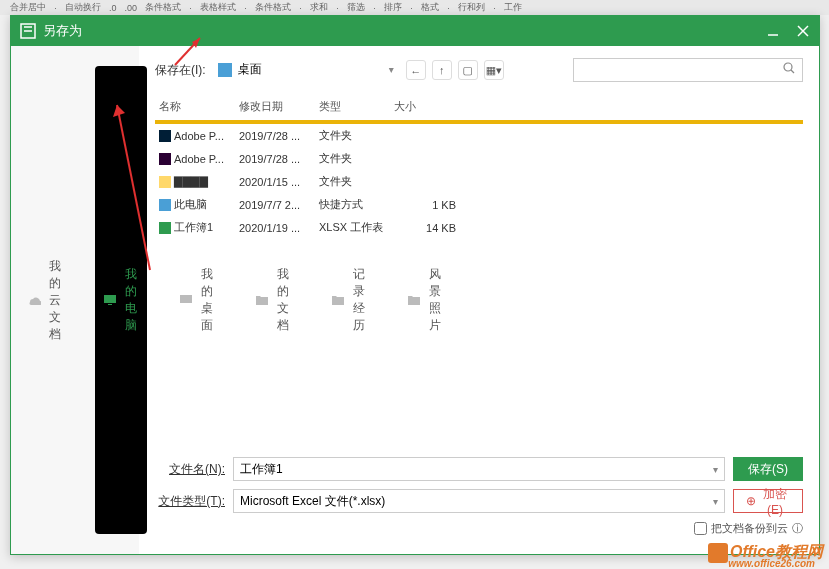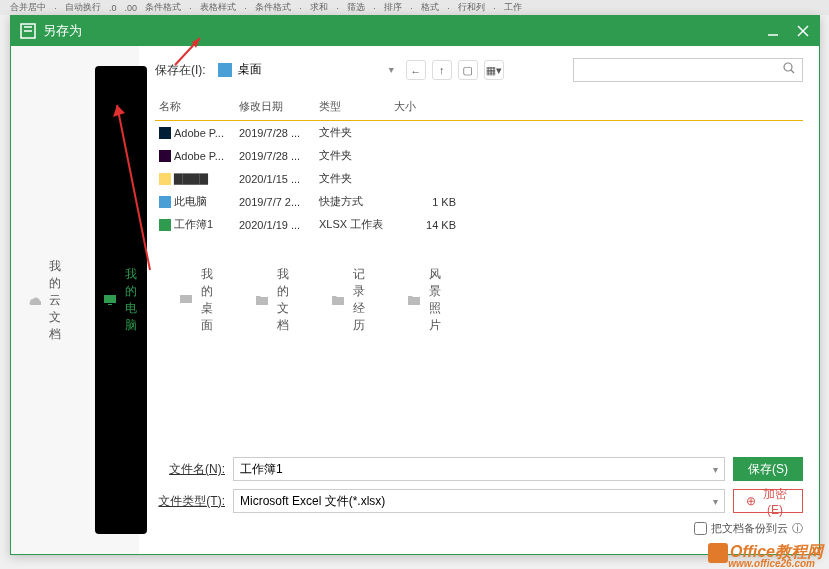--- a/index.html
+++ b/index.html
@@ -29,21 +29,21 @@
     .path-select { flex: 0 0 180px; display: flex; align-items: center; gap: 6px; border-bottom: 1px solid transparent; padding: 2px 4px; font-size: 12px; position: relative; }
     .path-select-icon { width: 14px; height: 14px; background: #4a9fd6; }
     .path-caret { position: absolute; right: 0; font-size: 10px; color: #888; }
     .nav-btns { display: flex; gap: 6px; margin-left: 4px; }
     .nav-btn { width: 20px; height: 20px; border: 1px solid #ddd; border-radius: 3px; display: flex; align-items: center; justify-content: center; cursor: pointer; font-size: 11px; color: #555; }
     .search-box { margin-left: auto; width: 230px; height: 24px; border: 1px solid #ccc; display: flex; align-items: center; padding: 0 6px; }
     .search-box input { flex: 1; border: none; outline: none; font-size: 12px; }
     .search-icon { color: #888; }
     
     .file-list { flex: 1; border-top: 1px solid transparent; }
-    .fl-header { display: flex; font-size: 11px; color: #555; padding: 4px 0; border-bottom: 1px solid #eab308; }
+    .fl-header { display: flex; font-size: 11px; color: #555; padding: 4px 0; border-bottom: 4px solid #eab308; }
     .fl-header div { padding: 2px 4px; }
     .fl-row { display: flex; font-size: 11px; color: #333; padding: 2px 0; align-items: center; }
     .fl-row div { padding: 2px 4px; white-space: nowrap; overflow: hidden; text-overflow: ellipsis; }
     .col-name { width: 80px; display: flex; align-items: center; gap: 3px; }
     .col-date { width: 80px; }
     .col-type { width: 75px; }
     .col-size { width: 70px; text-align: right; }
     .file-icon { width: 12px; height: 12px; flex-shrink: 0; }
     .fi-ps { background: #001e36; }
     .fi-pr { background: #2a0033; }

